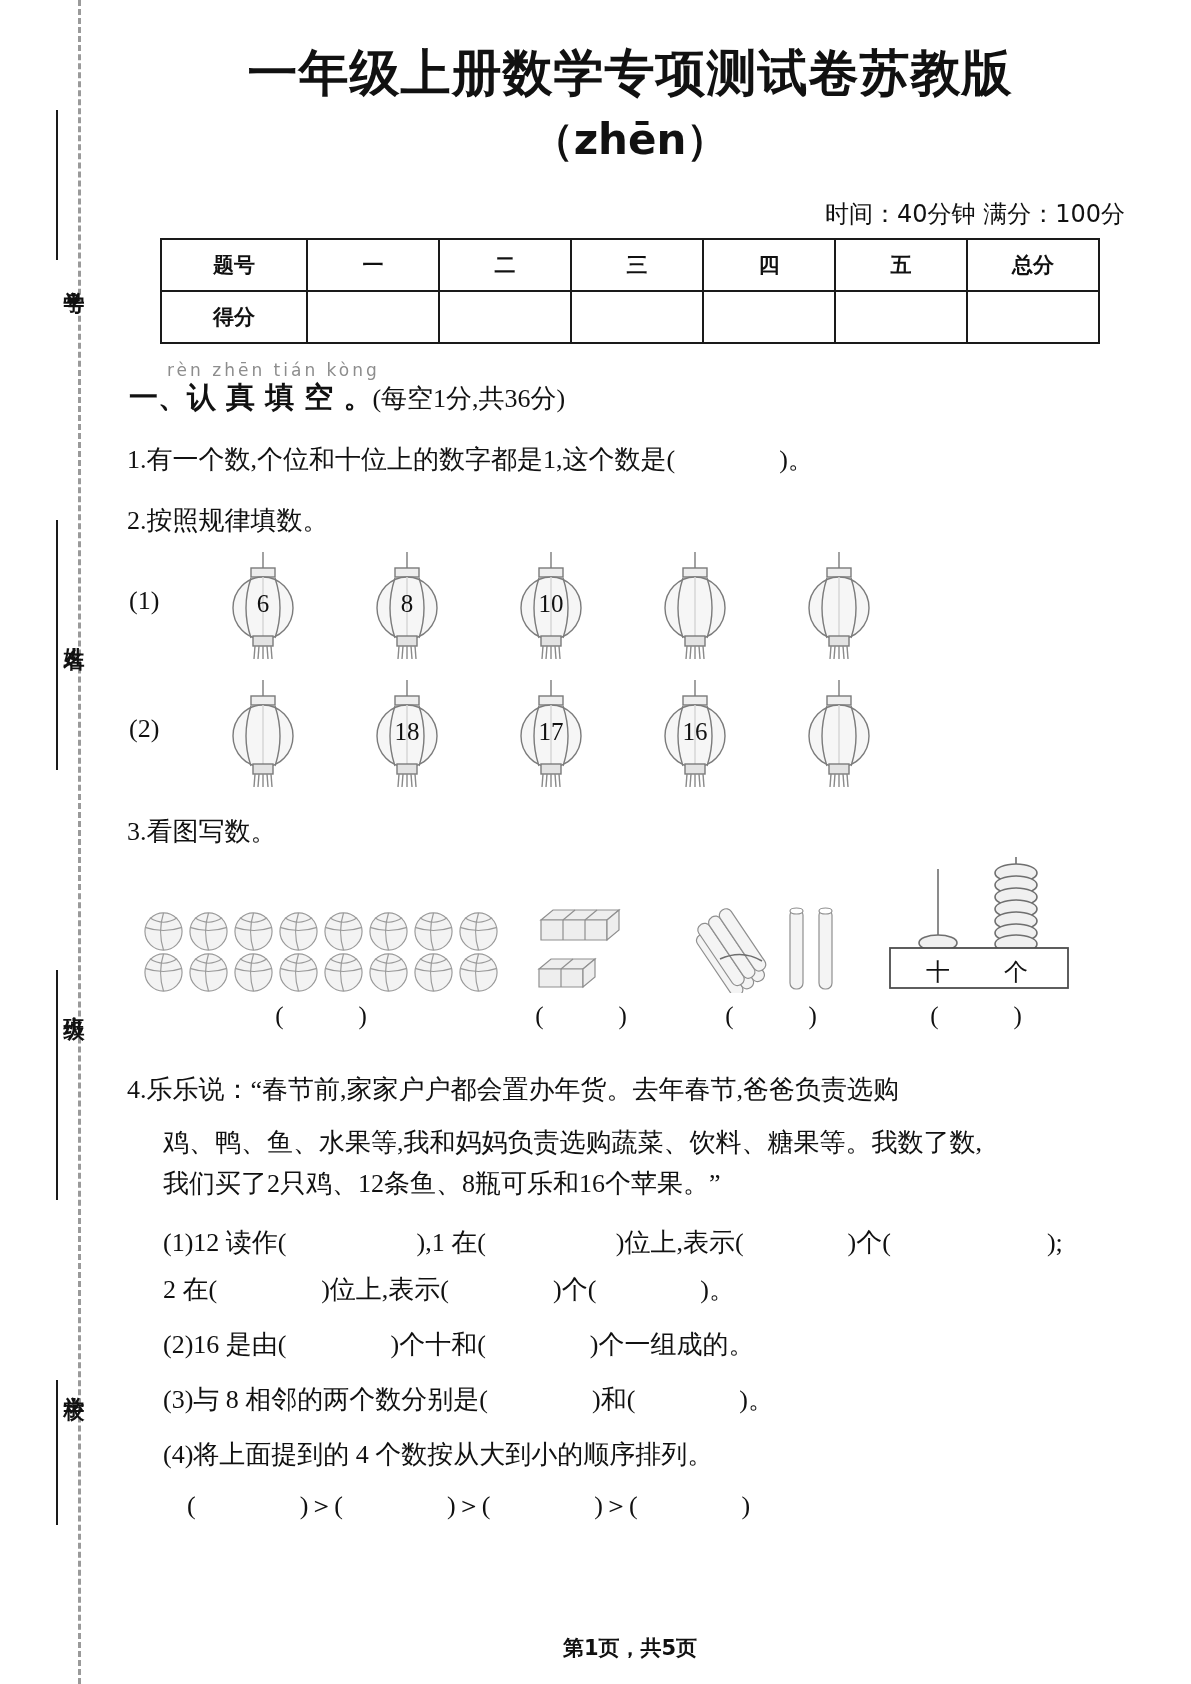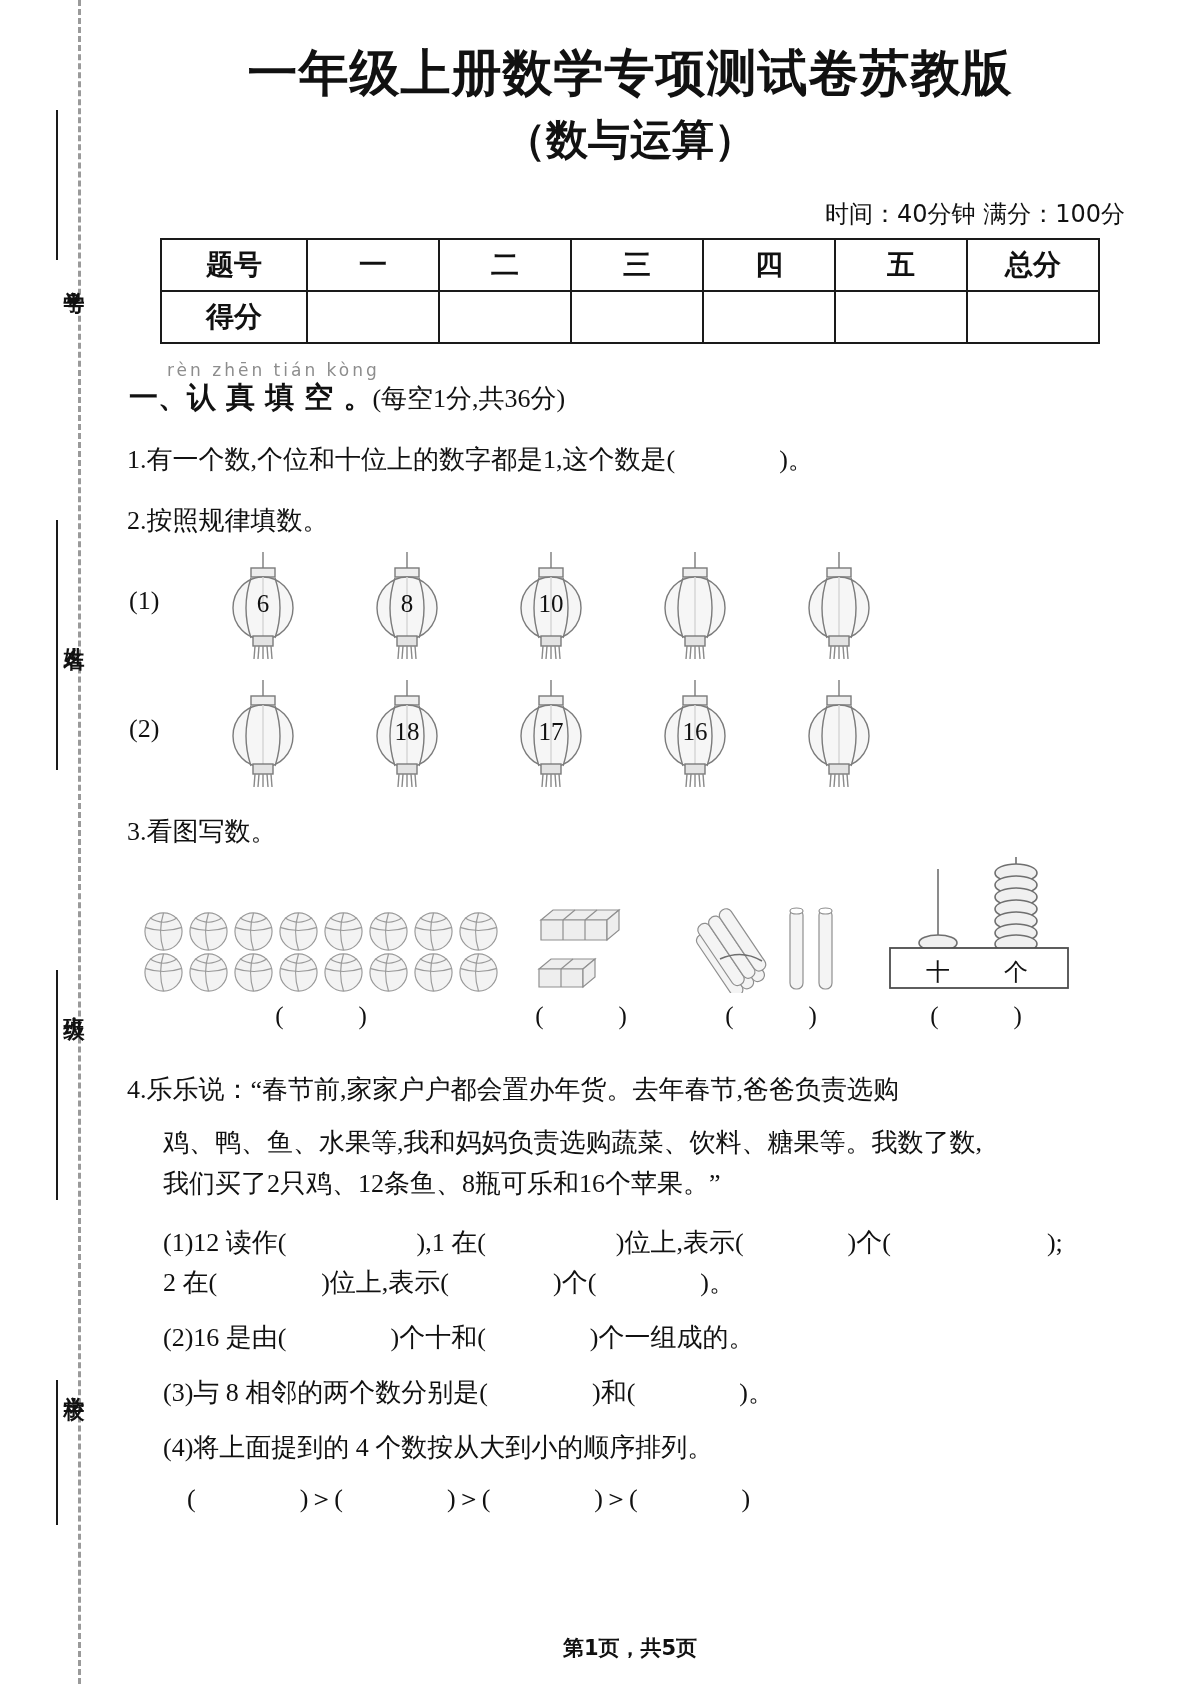--- a/index.html
+++ b/index.html
@@ -51,21 +51,21 @@
   }
 
   
   table.score {
     border-collapse:collapse; margin:0 auto; width:940px;
     table-layout:fixed;
   }
   table.score td {
     border:2px solid #1a1a1a; height:52px; text-align:center;
     font-family:"DejaVu Sans","Liberation Sans",sans-serif;
-    font-weight:bold; font-size:28px;
+    font-weight:bold; font-size:21px;
   }
   table.score td.head-cell { width:146px; }
 
   
   .sec-wrap { margin:16px 0 0 42px; }
   .pinyin {
     font-family:"DejaVu Sans","Liberation Sans",sans-serif;
     font-size:17px; color:#8d8d8d; letter-spacing:3px; margin-left:38px;
   }
   .sec-head {
@@ -123,21 +123,21 @@
   <div class="margin-label" style="top:630px;">姓名：</div>
   <div class="margin-rule" style="top:970px;  height:230px;"></div>
   <div class="margin-label" style="top:1000px;">班级：</div>
   <div class="margin-rule" style="top:1380px; height:145px;"></div>
   <div class="margin-label" style="top:1380px;">学校：</div>
 </div>
 
 <div id="page">
 
   <div class="title-main">一年级上册数学专项测试卷苏教版</div>
-  <div class="title-sub">（数与运算）</div>
+  <div class="title-sub">（zhēn）</div>
   <div class="meta-line">时间：40分钟 满分：100分</div>
 
   <table class="score">
     <tbody>
         <tr>
       <td class="head-cell">题号</td>
       <td>一</td>
       <td>二</td>
       <td>三</td>
       <td>四</td>
@@ -617,20 +617,20 @@
     <div class="paren-cell" style="width:180px;"><span class="pz">(　　　)</span></div>
     <div class="paren-cell" style="width:200px;"><span class="pz">(　　　)</span></div>
     <div class="paren-cell" style="width:210px;"><span class="pz">(　　　)</span></div>
   </div>
 
   <div class="q" style="margin-top:38px;">4.乐乐说：“春节前,家家户户都会置办年货。去年春节,爸爸负责选购</div>
   <div class="q q-indent" style="margin-top:14px;">鸡、鸭、鱼、水果等,我和妈妈负责选购蔬菜、饮料、糖果等。我数了数,</div>
   <div class="q q-indent" style="margin-top:2px;">我们买了2只鸡、12条鱼、8瓶可乐和16个苹果。”</div>
 
   <div class="q q-indent" style="margin-top:20px;">(1)12 读作(　　　　　),1 在(　　　　　)位上,表示(　　　　)个(　　　　　　);</div>
-  <div class="q q-indent" style="margin-top:1px;">2 在(　　　　)位上,表示(　　　　)个(　　　　)。</div>
+  <div class="q q-indent" style="margin-top:8px;">2 在(　　　　)位上,表示(　　　　)个(　　　　)。</div>
   <div class="q q-indent" style="margin-top:16px;">(2)16 是由(　　　　)个十和(　　　　)个一组成的。</div>
   <div class="q q-indent" style="margin-top:16px;">(3)与 8 相邻的两个数分别是(　　　　)和(　　　　)。</div>
   <div class="q q-indent" style="margin-top:16px;">(4)将上面提到的 4 个数按从大到小的顺序排列。</div>
   <div class="q q-indent" style="margin-top:12px; margin-left:100px;">(　　　　)＞(　　　　)＞(　　　　)＞(　　　　)</div>
 
   <div class="footer">第1页，共5页</div>
 </div>
 
 </body></html>

